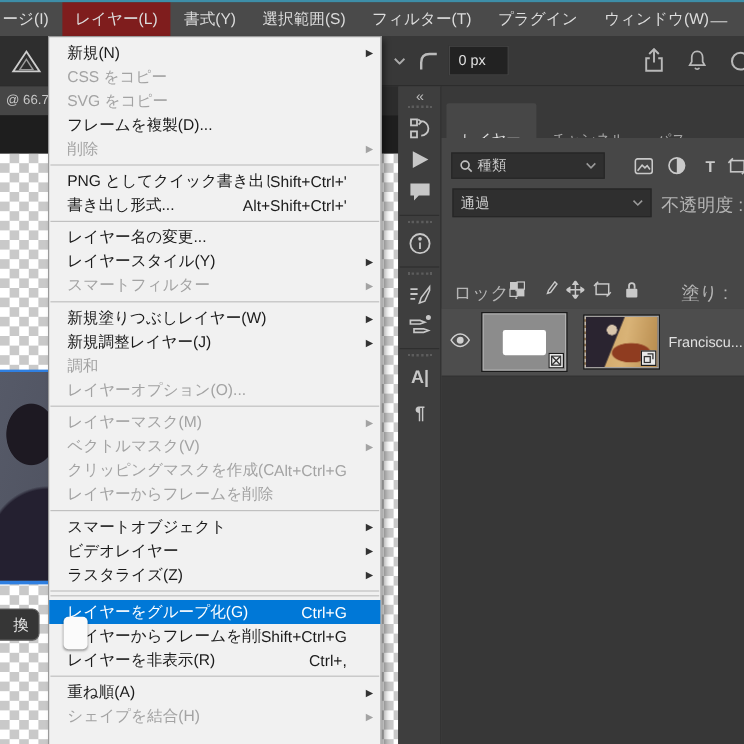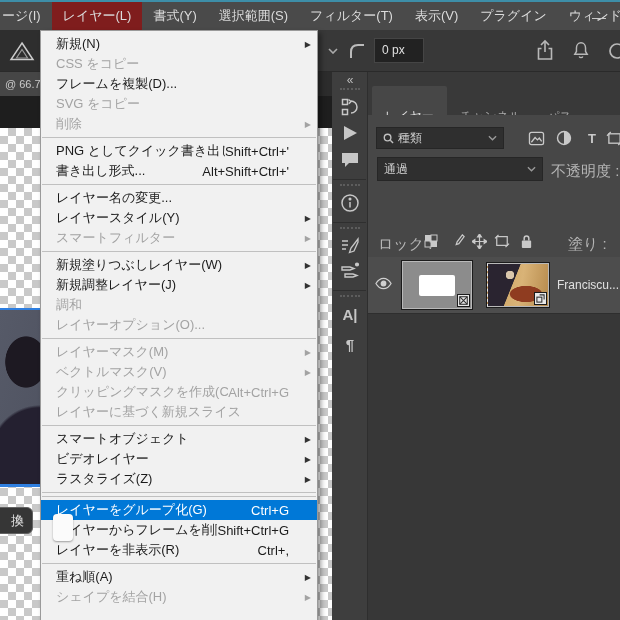--- a/index.html
+++ b/index.html
@@ -104,21 +104,20 @@
 <div id="app">
   <div class="accent"></div>
 
   <div id="menubar">
     <div id="menubar-items" style="display:flex;">
         <div class="mb-item">ージ(I)</div>
         <div class="mb-item open">レイヤー(L)</div>
         <div class="mb-item">書式(Y)</div>
         <div class="mb-item">選択範囲(S)</div>
         <div class="mb-item">フィルター(T)</div>
-        <div class="mb-item">表示(V)</div>
         <div class="mb-item">プラグイン</div>
         <div class="mb-item">ウィンドウ(W)</div>
       </div>
     <div class="mb-min">—</div>
   </div>
 
   <div id="optionsbar">
     <div class="toolbox">
       <span>
         <svg width="26" height="22" viewBox="0 0 26 22" fill="none" stroke="#cccccc" stroke-width="1.5">
@@ -176,27 +175,27 @@
         <div class="mi">
           <span class="lbl">新規(N)</span>
           <span class="sc"></span>
           <span class="arr">▶</span>
         </div>
         <div class="mi dis">
           <span class="lbl">CSS をコピー</span>
           <span class="sc"></span>
           <span class="arr"></span>
         </div>
+        <div class="mi dis">
+          <span class="lbl">SVG をコピー</span>
+          <span class="sc"></span>
+          <span class="arr"></span>
+        </div>
         <div class="mi">
           <span class="lbl">フレームを複製(D)...</span>
-          <span class="sc"></span>
-          <span class="arr"></span>
-        </div>
-        <div class="mi dis">
-          <span class="lbl">SVG をコピー</span>
           <span class="sc"></span>
           <span class="arr"></span>
         </div>
         <div class="mi dis">
           <span class="lbl">削除</span>
           <span class="sc"></span>
           <span class="arr">▶</span>
         </div>
         <div class="msep"></div>
         <div class="mi">
@@ -256,21 +255,21 @@
           <span class="lbl">ベクトルマスク(V)</span>
           <span class="sc"></span>
           <span class="arr">▶</span>
         </div>
         <div class="mi dis">
           <span class="lbl">クリッピングマスクを作成(C)</span>
           <span class="sc">Alt+Ctrl+G</span>
           <span class="arr"></span>
         </div>
         <div class="mi dis">
-          <span class="lbl">レイヤーに基づく新規スライス</span>
+          <span class="lbl">レイヤーからフレームを削除</span>
           <span class="sc"></span>
           <span class="arr"></span>
         </div>
         <div class="msep"></div>
         <div class="mi">
           <span class="lbl">スマートオブジェクト</span>
           <span class="sc"></span>
           <span class="arr">▶</span>
         </div>
         <div class="mi">

